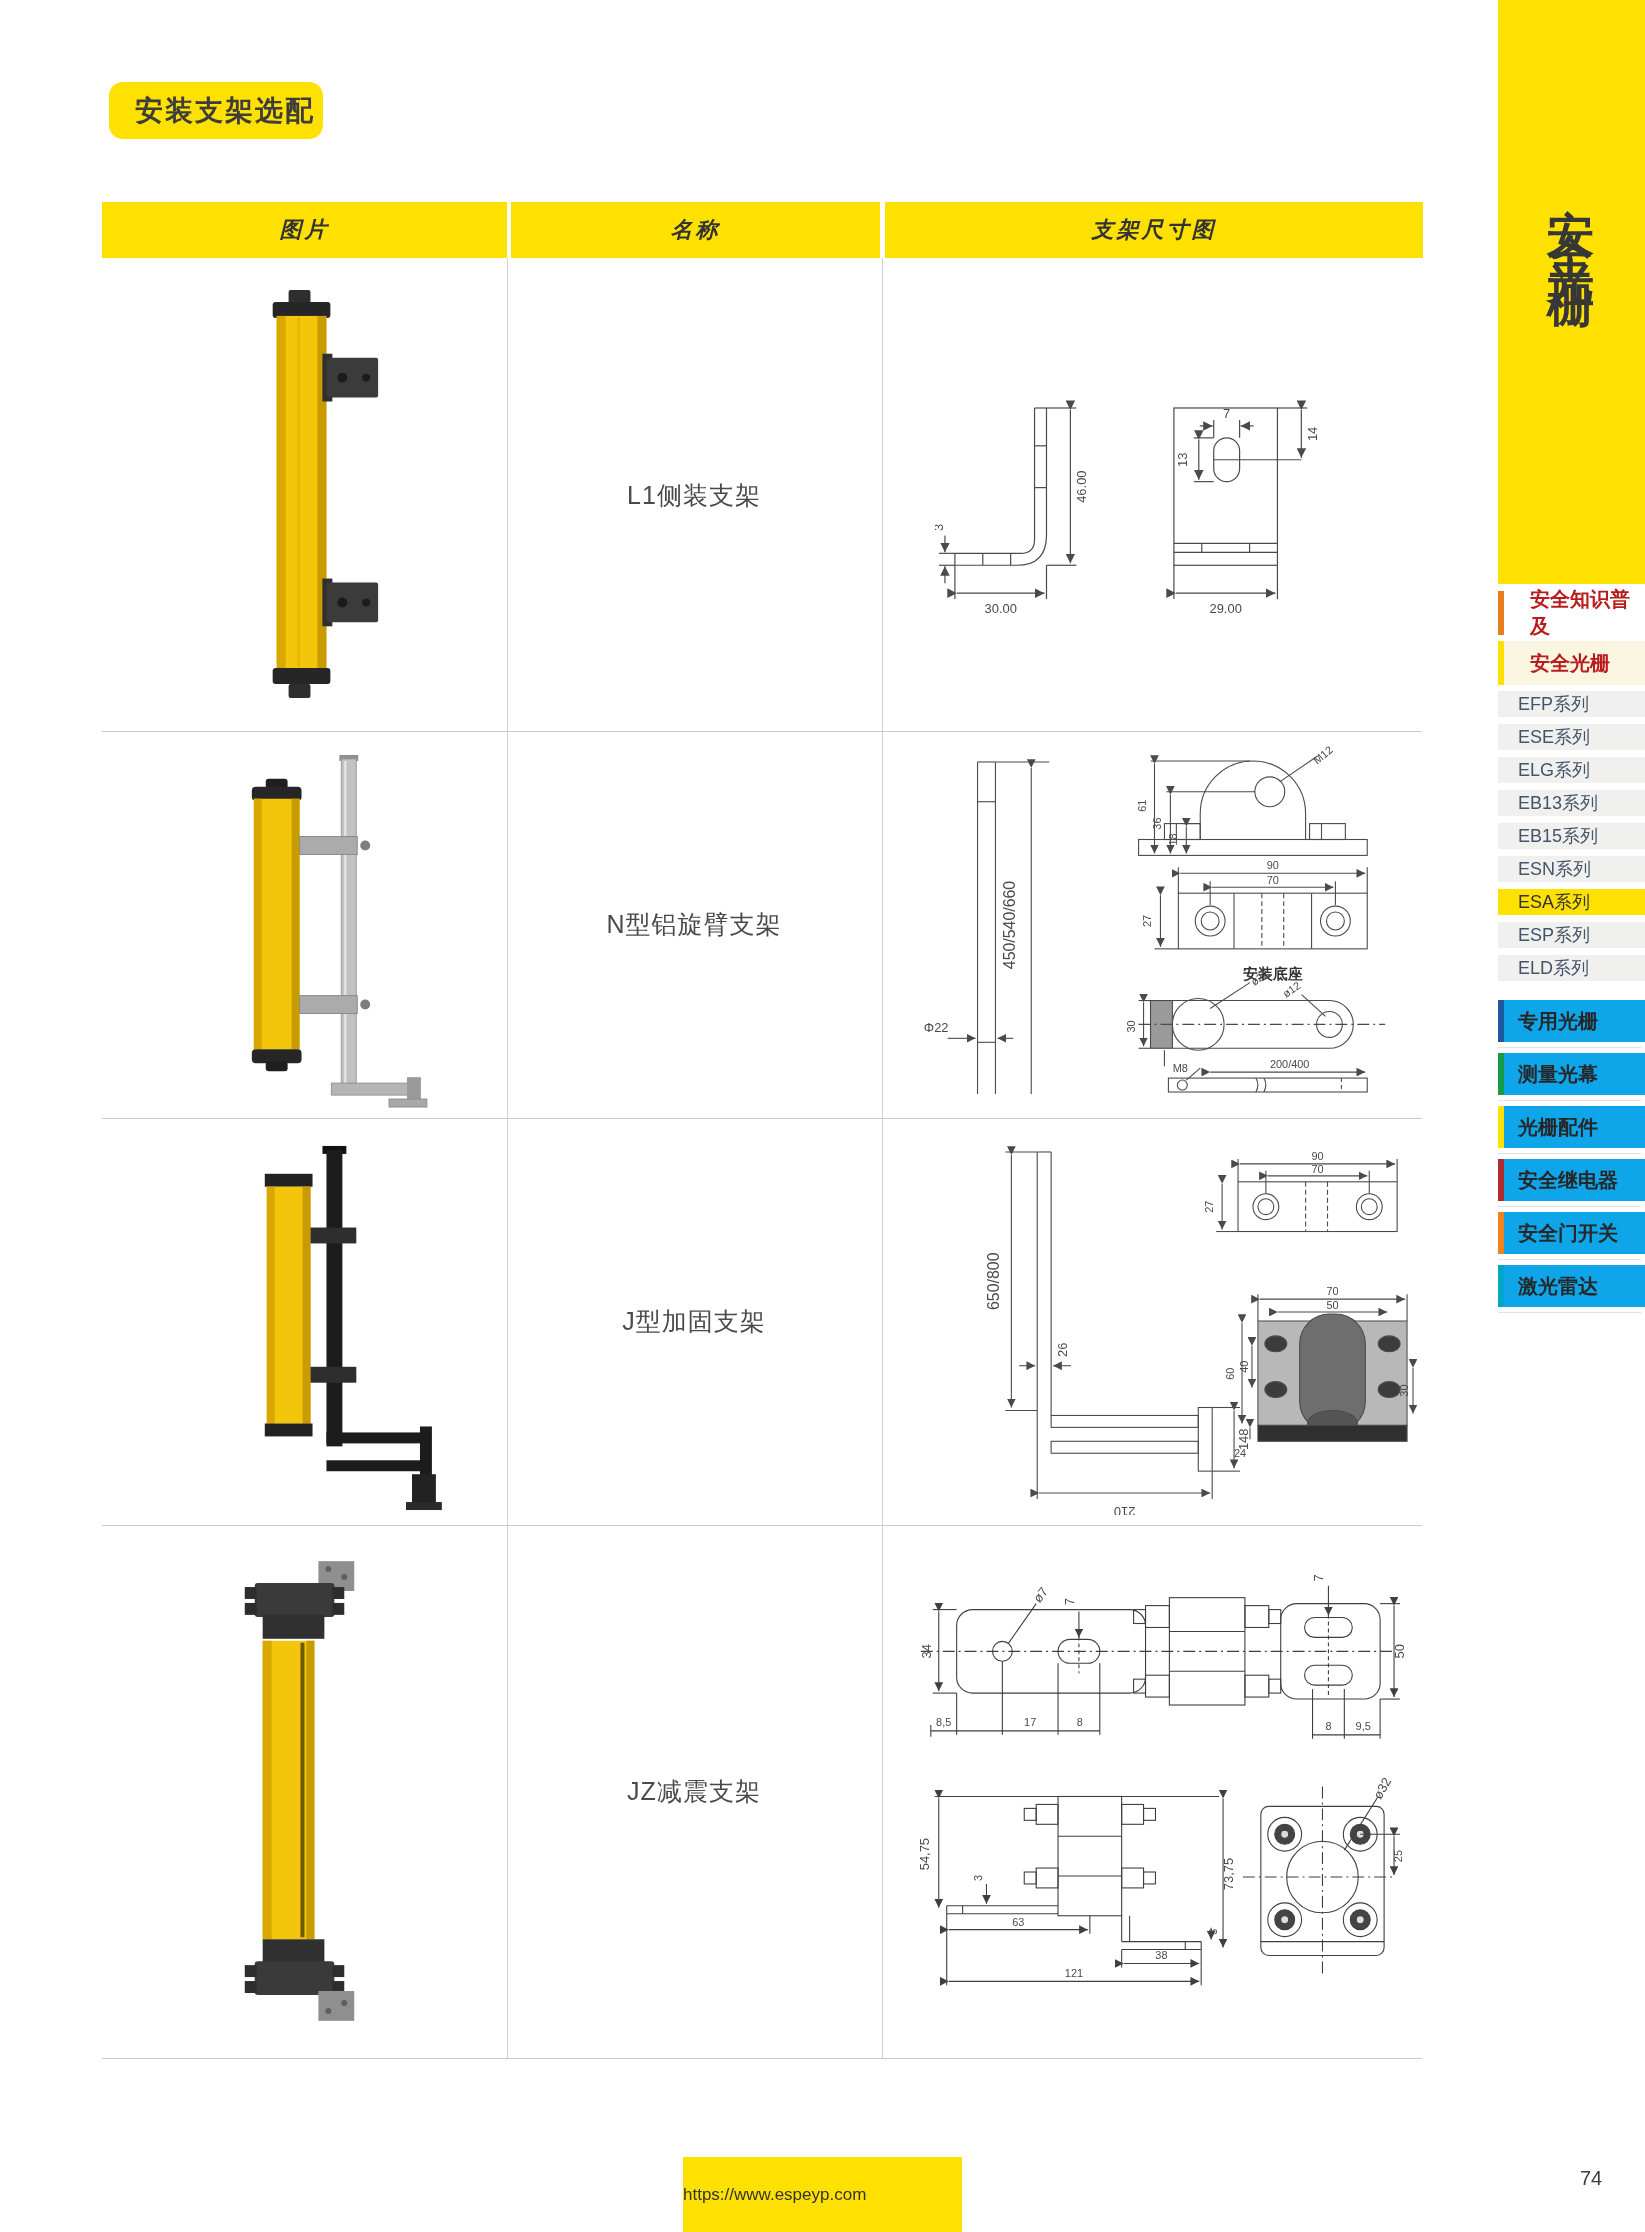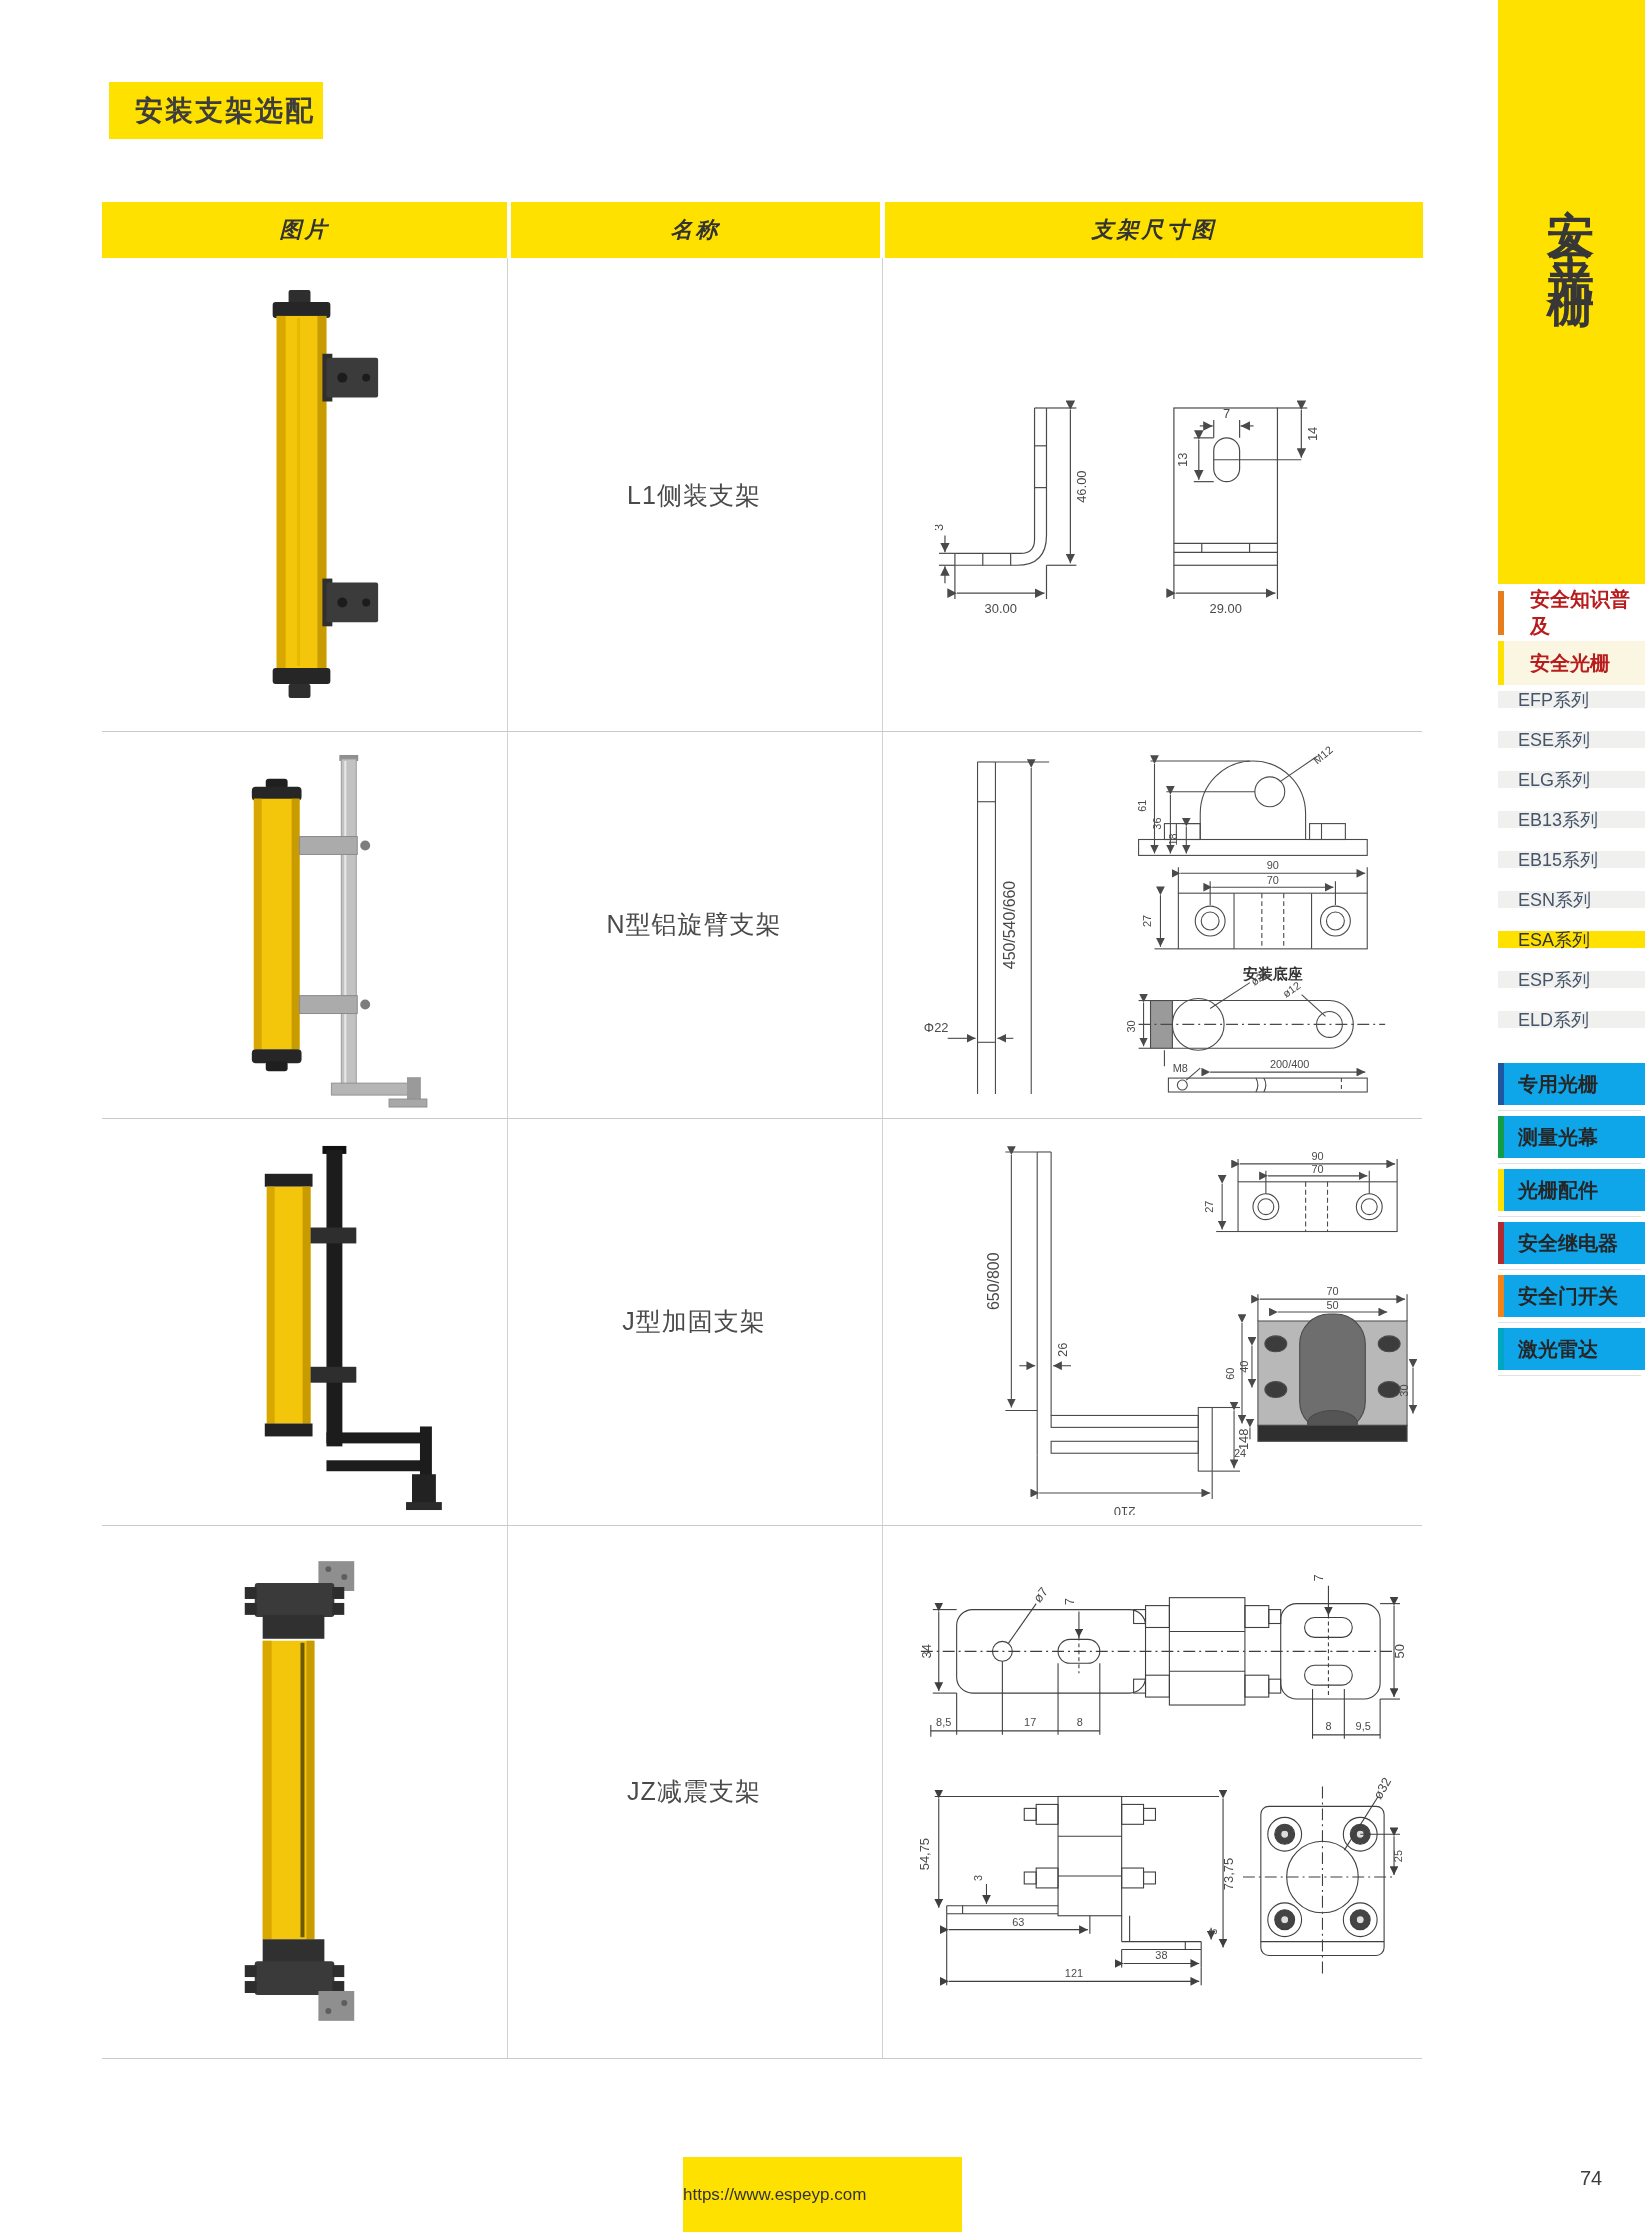--- a/index.html
+++ b/index.html
@@ -1,21 +1,21 @@
 <!DOCTYPE html>
 <html><head>
 <meta charset="utf-8">
 <style>
   html,body{margin:0;padding:0;background:#888;}
   .page{position:relative;width:1646px;height:2233px;background:#ffffff;overflow:hidden;
         font-family:"Liberation Sans",sans-serif;}
   
   .title-badge{position:absolute;left:109px;top:82px;width:214px;height:57px;background:#FFE100;
     display:flex;align-items:center;padding-left:26px;box-sizing:border-box;
-    font-size:28px;font-weight:bold;color:#3d3d3d;letter-spacing:2px;}
+    font-size:28px;font-weight:bold;color:#3d3d3d;letter-spacing:2px;border-radius:14px;}
   
   .th{position:absolute;top:202px;height:56px;background:#FFE100;display:flex;align-items:center;
       justify-content:center;font-size:22px;font-weight:bold;color:#333;letter-spacing:3px;font-style:italic;}
   .th1{left:102px;width:405px;}
   .th2{left:511px;width:369px;}
   .th3{left:885px;width:538px;}
   
   .vline{position:absolute;top:258px;height:1800px;width:1px;background:#d2d2d2;}
   .hline{position:absolute;left:102px;width:1320px;height:1px;background:#c9c9c9;}
   
@@ -31,21 +31,21 @@
   
   .side-banner{position:absolute;left:1498px;top:0;width:147px;height:584px;background:#FFE100;
       display:flex;justify-content:center;box-sizing:border-box;padding-top:171px;}
   .side-banner .vtext{writing-mode:vertical-rl;text-orientation:upright;font-size:47px;font-weight:bold;
       color:#373737;letter-spacing:24px;line-height:1;}
   .side-menu{position:absolute;left:1498px;top:591px;width:147px;display:flex;flex-direction:column;}
   .side-cat{position:relative;height:44px;margin-bottom:6px;display:flex;align-items:center;background:#fff;}
   .side-cat .bar{position:absolute;left:0;top:0;width:6px;height:100%;}
   .side-cat .lbl{padding-left:32px;font-size:20px;font-weight:bold;color:#b91c1c;}
   .side-cat.cream{background:#FAF6E1;}
-  .side-series{height:17px;margin-bottom:23px;background:#F0F0EE;display:flex;align-items:center;}
+  .side-series{height:26px;margin-bottom:7px;background:#F0F0EE;display:flex;align-items:center;}
   .side-series .lbl{padding-left:20px;font-size:18px;color:#44546A;}
   .side-series.active{background:#FFE100;}
   .side-series.active .lbl{color:#333;}
   .side-cat2{position:relative;height:42px;margin-bottom:0;display:flex;align-items:center;background:#0ea5e9;}
   .side-cat2 .bar{position:absolute;left:0;top:0;width:6px;height:100%;}
   .side-cat2 .lbl{padding-left:20px;font-size:20px;font-weight:bold;color:#262626;}
   .sep{height:1px;background:#e2e2e0;margin:5px 4px 5px 0;}
   .gap12{height:12px;}
   
   .footer-box{position:absolute;left:683px;top:2157px;width:279px;height:76px;background:#FFE100;

